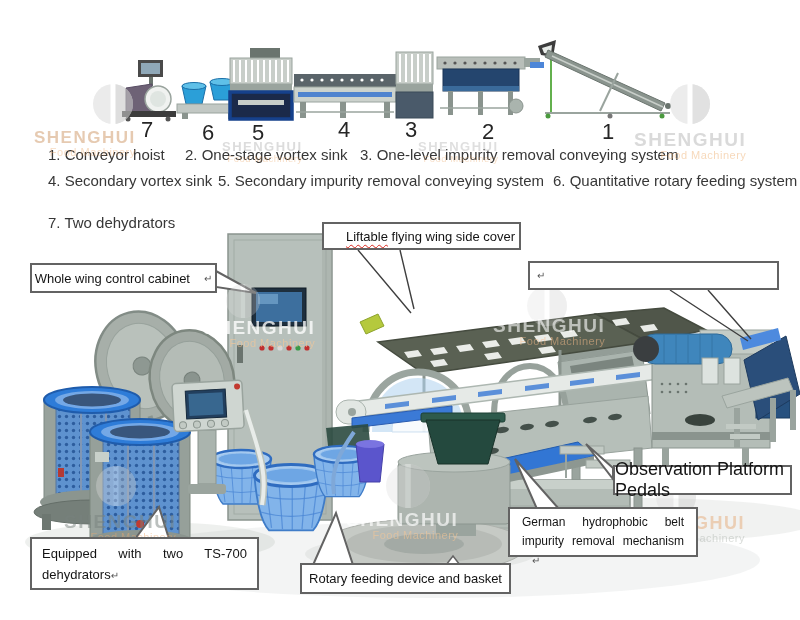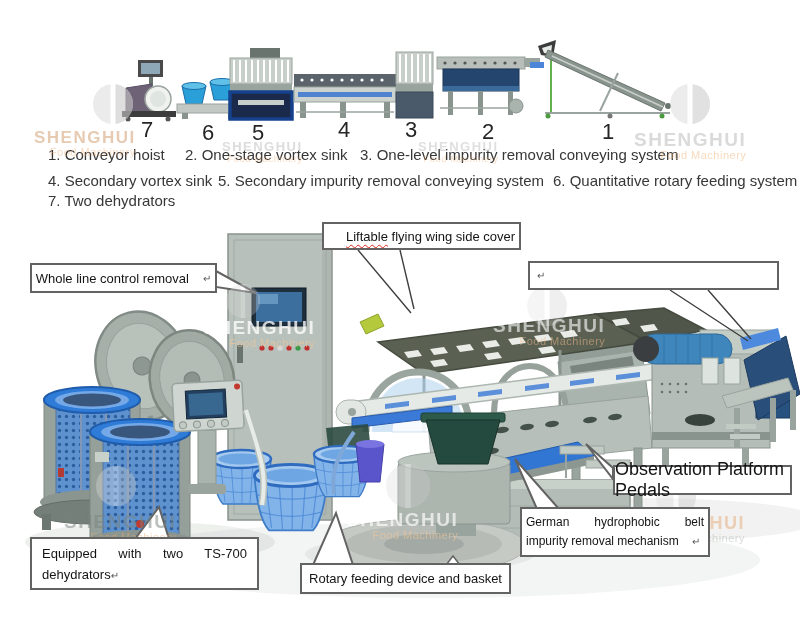--- a/index.html
+++ b/index.html
@@ -16,21 +16,21 @@
   .callout.block{display:block;text-align:justify;line-height:1.6;}
   .sq{text-decoration:underline wavy #d8281e;text-decoration-thickness:1px;text-underline-offset:2.5px;}
   .wm{position:absolute;z-index:2;line-height:1.05;text-align:right;pointer-events:none;white-space:nowrap;}
   .wm .b{font-weight:bold;letter-spacing:1.5px;display:block;}
   .wm .s{display:block;letter-spacing:.5px;}
   
   #co-whole{left:30px;top:263px;width:187px;height:30px;}
   #co-lift{left:322px;top:222px;width:199px;height:28px;padding-left:22px;}
   #co-hoist{left:528px;top:261px;width:251px;height:29px;padding-left:7px;font-size:12.6px;}
   #co-obs{left:613px;top:465px;width:179px;height:30px;font-size:18px;}
-  #co-german{left:520px;top:507px;width:190px;height:50px;padding:4px 4px;font-size:12px;}
+  #co-german{left:508px;top:507px;width:190px;height:50px;padding:4px 12px;font-size:12px;}
   #co-ts{left:30px;top:537px;width:229px;height:53px;padding:5px 10px;font-size:13px;}
   #co-rotary{left:300px;top:563px;width:211px;height:31px;}
 </style>
 </head>
 <body>
 
 <div class="stage">
 
 
   <svg id="scene" width="800" height="620" viewBox="0 0 800 620">
@@ -402,21 +402,21 @@
       </g>
     </g>
   </svg>
 
   <div class="legend-item" style="left:48px;top:146px;">1. Conveyor hoist</div>
   <div class="legend-item" style="left:185px;top:146px;">2. One-stage vortex sink</div>
   <div class="legend-item" style="left:360px;top:146px;">3. One-level impurity removal conveying system</div>
   <div class="legend-item" style="left:48px;top:172px;">4. Secondary vortex sink</div>
   <div class="legend-item" style="left:218px;top:172px;">5. Secondary impurity removal conveying system</div>
   <div class="legend-item" style="left:553px;top:172px;">6. Quantitative rotary feeding system</div>
-  <div class="legend-item" style="left:48px;top:192px;">7. Two dehydrators</div>
+  <div class="legend-item" style="left:48px;top:214px;">7. Two dehydrators</div>
 
   <div class="wm" style="left:34px;top:129px;">
     <span class="b" style="font-size:17px;color:rgba(205,150,100,.5);">SHENGHUI</span>
     <span class="s" style="font-size:11px;color:rgba(235,170,110,.42);">Food Machinery</span>
   </div>
   <div class="wm" style="left:222px;top:140px;">
     <span class="b" style="font-size:13px;color:rgba(185,185,185,.5);">SHENGHUI</span>
     <span class="s" style="font-size:9.5px;color:rgba(235,170,110,.4);">Food Machinery</span>
   </div>
   <div class="wm" style="left:418px;top:140px;">
@@ -442,21 +442,21 @@
   <div class="wm" style="left:346px;top:510px;">
     <span class="b" style="font-size:19px;color:rgba(255,255,255,.68);">SHENGHUI</span>
     <span class="s" style="font-size:11px;color:rgba(250,200,150,.55);">Food Machinery</span>
   </div>
   <div class="wm" style="left:638px;top:514px;">
     <span class="b" style="font-size:18px;color:rgba(230,170,120,.5);">SHENGHUI</span>
     <span class="s" style="font-size:11px;color:rgba(180,185,180,.5);">Food Machinery</span>
   </div>
 
   <div class="callout center" id="co-whole">
-    <span>Whole line control removal</span>
+    <span>Whole wing control cabinet</span>
     <span class="ret" style="margin-left:14px;">↵</span>
   </div>
 
   <div class="callout" id="co-lift">
     <span>
       <span class="sq">Liftable</span><span> flying wing side cover</span>
     </span>
   </div>
 
   <div class="callout" id="co-hoist">

